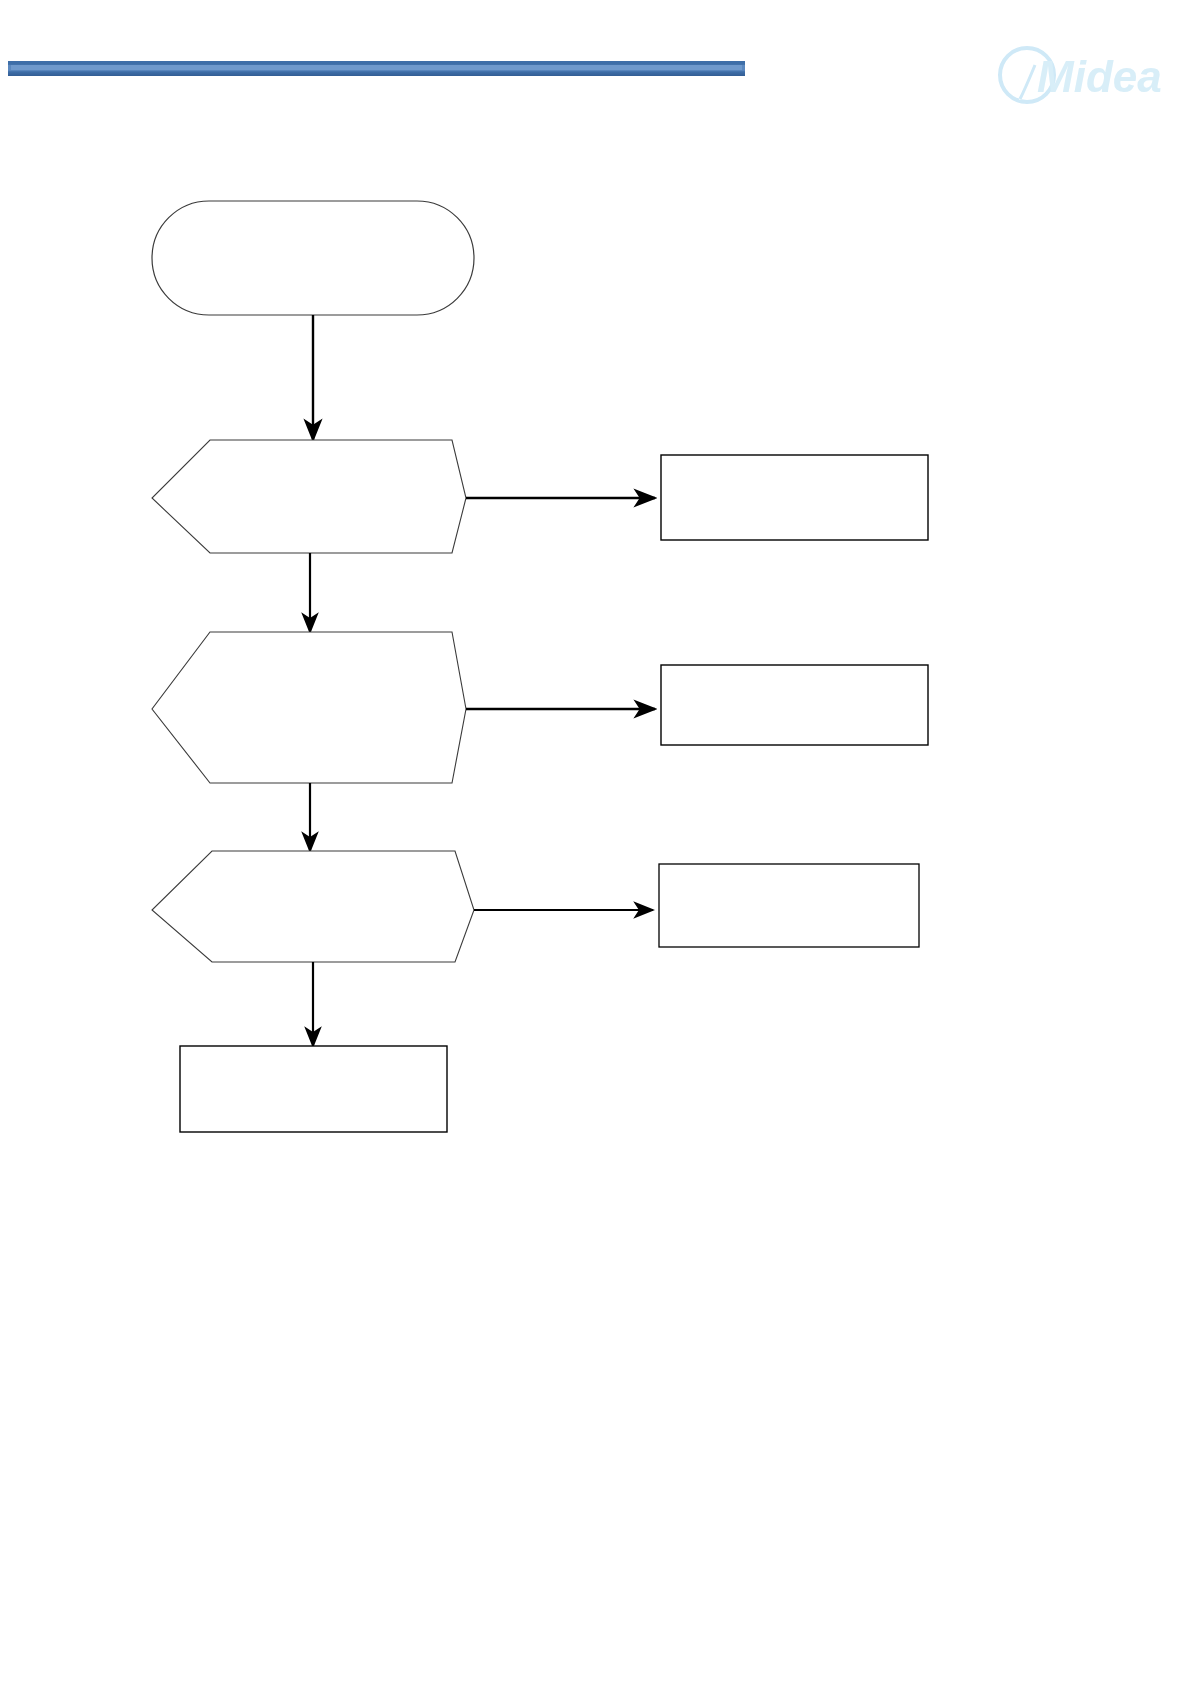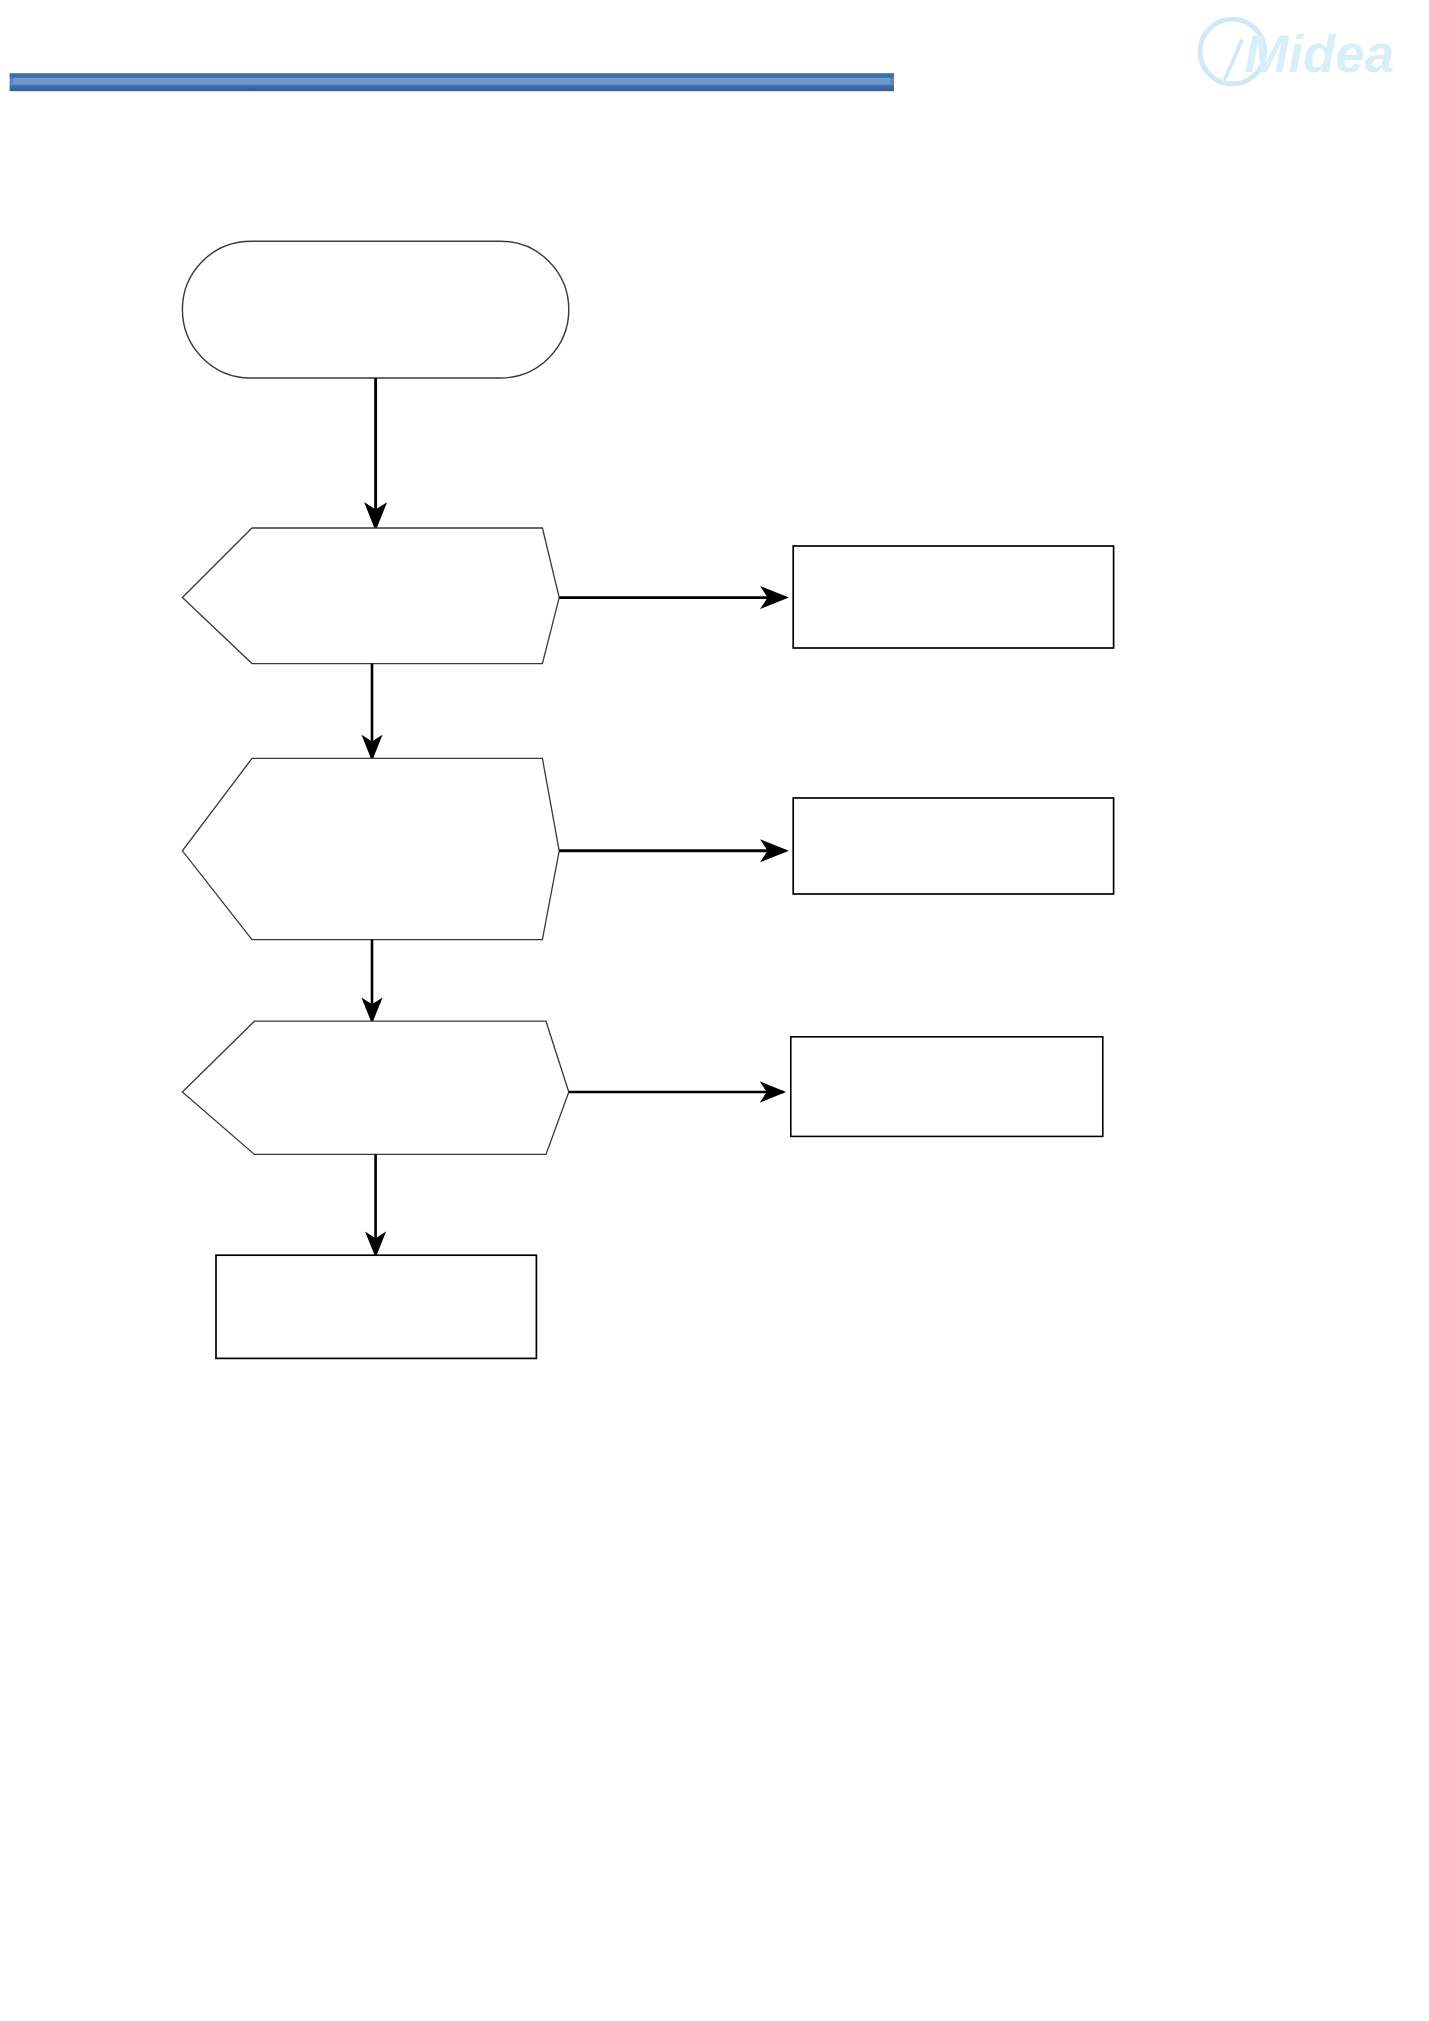--- a/index.html
+++ b/index.html
@@ -41,21 +41,21 @@
     left: 3px;
     top: 4px;
     right: 3px;
     height: 5px;
     background: #6f99cc;
   }
 
   #brand-logo {
     position: absolute;
     right: 22px;
-    top: 12px;
+    top: 44px;
     width: 180px;
     height: 66px;
   }
 
   
   #flowchart {
     position: absolute;
     left: 0;
     top: 0;
     width: 1191px;

